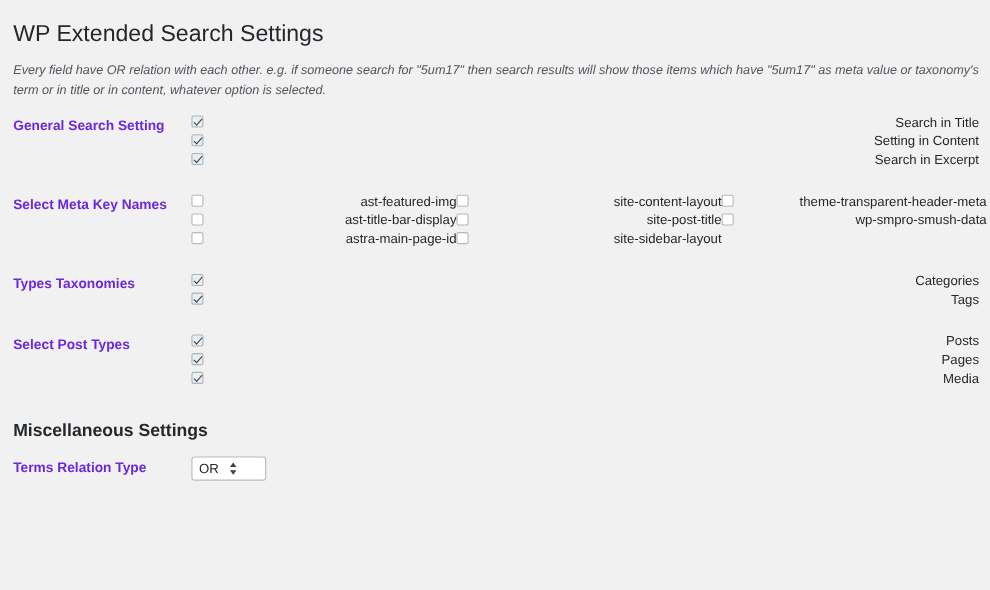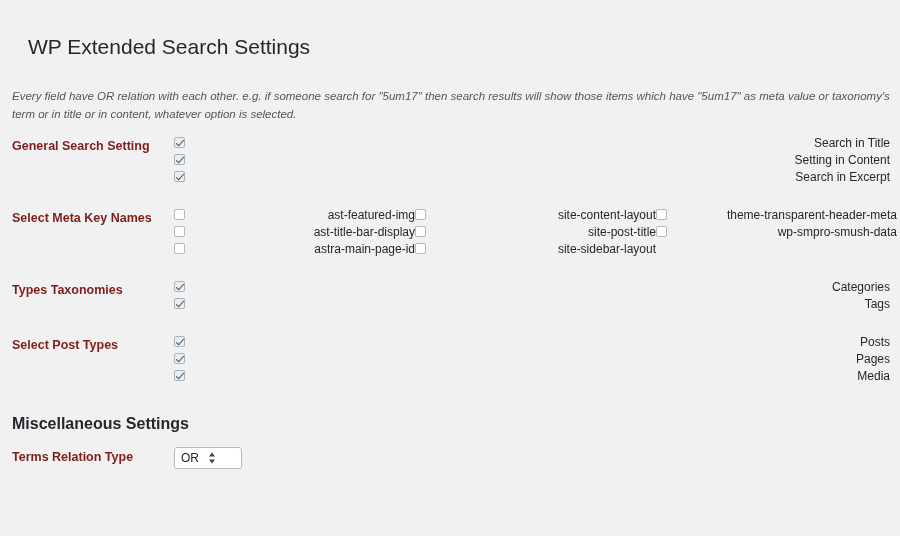--- a/index.html
+++ b/index.html
@@ -17,21 +17,21 @@
   }
   .wrap {
     padding: 8px 0 0 0;
     position: relative;
   }
   .page-title {
     font-size: 21px;
     font-weight: 400;
     line-height: 1.3;
     color: #23282d;
-    margin: 16px;
+    margin: 0;
     padding: 9px 0 4px 12px;
   }
   .section-heading {
     font-size: 14px;
     font-weight: bold;
     color: #23282d;
     margin: 0;
     padding: 14px 0 0 12px;
     letter-spacing: 0;
   }
@@ -52,21 +52,21 @@
     table-layout: fixed;
   }
   table.form-table tr {
     vertical-align: top;
   }
   th.row-label {
     width: 152px;
     text-align: left;
     font-size: 12.5px;
     font-weight: bold;
-    color: #7f1d1d;
+    color: #6d28d9;
     padding: 14px 10px 14px 12px;
     line-height: 1.4;
     vertical-align: top;
   }
   td.row-field {
     padding: 12px 10px 12px 0;
     vertical-align: top;
   }
   .cb-row {
     display: flex;

